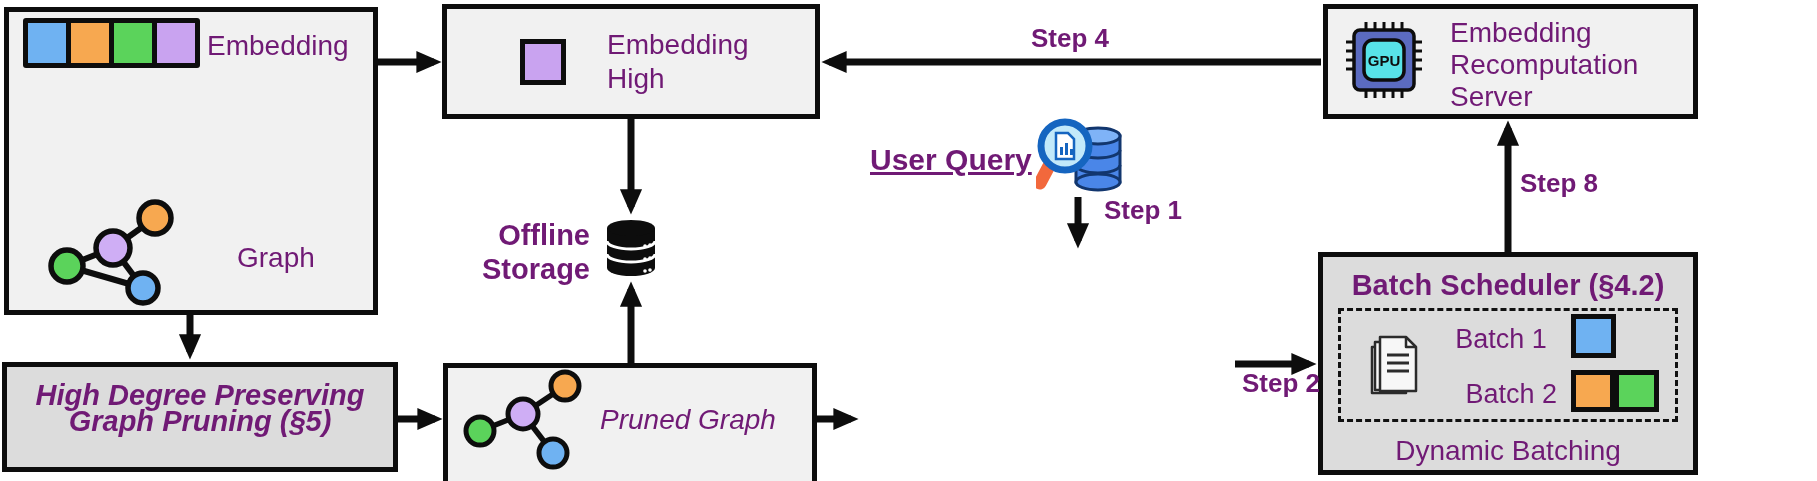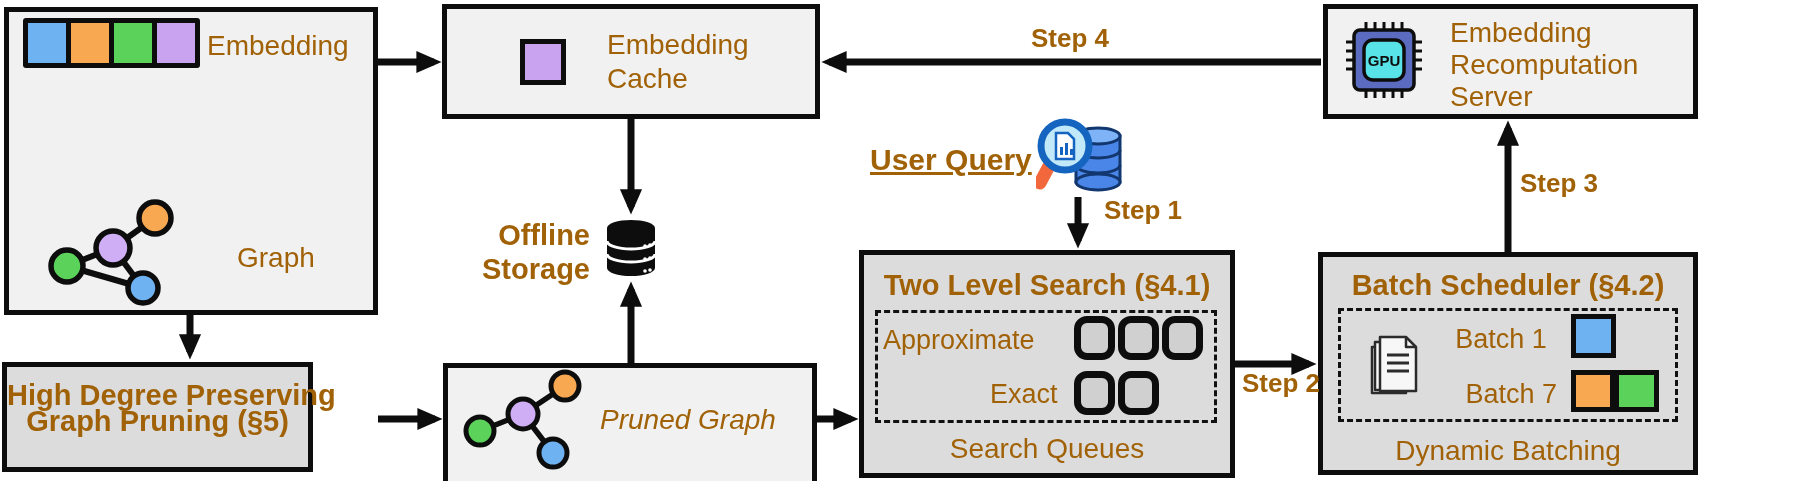--- a/index.html
+++ b/index.html
@@ -1,18 +1,18 @@
 <!DOCTYPE html>
 <html><head>
 <meta charset="utf-8">
 <style>
   html,body{margin:0;padding:0;background:#fff;}
   #canvas{
     position:relative;width:1817px;height:481px;background:#ffffff;
-    font-family:"Liberation Sans", sans-serif;color:#a16207;overflow:hidden;
+    font-family:"Liberation Sans", sans-serif;color:#701a75;overflow:hidden;
   }
   .box{position:absolute;border:5px solid #0d0d0d;box-sizing:border-box;z-index:2;}
   .light{background:#f1f1f1;}
   .dark{background:#dcdcdc;}
   .lbl{position:absolute;white-space:nowrap;line-height:1.15;}
   .bold{font-weight:bold;text-align:center;}
   .center{left:0;right:0;text-align:center;}
   .dashedbox{position:absolute;border:3px dashed #111;box-sizing:border-box;}
   .qrow{position:absolute;display:flex;gap:3px;}
   .qsq{width:41px;height:44px;border:7px solid #0d0d0d;border-radius:13px;background:#d0d0d0;box-sizing:border-box;}
@@ -66,29 +66,29 @@
       <g stroke="#0d0d0d" stroke-width="5.5">
         <circle cx="110" cy="22" r="16" fill="#F7A850"></circle>
         <circle cx="68" cy="52" r="17" fill="#CFAEF5"></circle>
         <circle cx="22" cy="70" r="16" fill="#5BD35B"></circle>
         <circle cx="98" cy="92" r="15" fill="#6FB2F2"></circle>
       </g>
     </svg>
     <div class="lbl" style="left:228px;top:230px;font-size:28px;">Graph</div>
   </div>
 
-  <div class="box dark" style="left:2px;top:362px;width:311px;height:110px;">
+  <div class="box dark" style="left:2px;top:362px;width:396px;height:110px;font-style:italic;">
     <div class="lbl bold center" style="top:12px;font-size:29px;">High Degree Preserving</div>
     <div class="lbl bold center" style="top:38px;font-size:29px;">Graph Pruning (§5)</div>
   </div>
 
   <div class="box light" style="left:442px;top:4px;width:378px;height:115px;">
     <div class="csq" style="position:absolute;left:73px;top:30px;width:46px;height:46px;background:#C9A3F0;"></div>
     <div class="lbl" style="left:160px;top:20px;font-size:28px;">Embedding</div>
-    <div class="lbl" style="left:160px;top:54px;font-size:28px;">Cache</div>
+    <div class="lbl" style="left:160px;top:54px;font-size:28px;">High</div>
   </div>
 
   <div class="lbl bold" style="left:430px;top:253px;width:160px;text-align:right;font-size:29px;">Storage</div>
   <div class="lbl bold" style="left:430px;top:219px;width:160px;text-align:right;font-size:29px;">Offline</div>
   <svg class="icon" style="left:605px;top:219px;z-index:2;" width="52" height="58" viewBox="0 0 52 58">
     <rect x="2" y="9" width="48" height="40" fill="#0d0d0d"></rect>
     <ellipse cx="26" cy="9" rx="24" ry="8" fill="#0d0d0d"></ellipse>
     <ellipse cx="26" cy="49" rx="24" ry="8" fill="#0d0d0d"></ellipse>
     <path d="M2,22 a24,8 0 0 0 48,0" fill="none" stroke="#ffffff" stroke-width="3"></path>
     <path d="M2,35 a24,8 0 0 0 48,0" fill="none" stroke="#ffffff" stroke-width="3"></path>
@@ -127,56 +127,40 @@
       <ellipse cx="62" cy="20" rx="22" ry="8" fill="#7FB3F7"></ellipse>
     </g>
     <line x1="13" y1="50" x2="4" y2="67" stroke="#F2683C" stroke-width="13" stroke-linecap="round"></line>
     <circle cx="29" cy="30" r="24" fill="#C2E9FA" stroke="#1565C0" stroke-width="7"></circle>
     <path d="M20,17 h12 l6,6 v20 h-18 z" fill="#ffffff" stroke="#1565C0" stroke-width="2.5"></path>
     <rect x="24" y="31" width="3" height="8" fill="#1565C0"></rect>
     <rect x="29" y="27" width="3" height="12" fill="#1565C0"></rect>
     <rect x="34" y="33" width="3" height="6" fill="#1565C0"></rect>
   </svg>
 
-  <div class="box dark" style="left:859px;top:250px;width:376px;height:228px;">
-    <div class="lbl bold center" style="top:14px;font-size:29px;">Two Level Search (§4.1)</div>
-    <div class="dashedbox" style="left:11px;top:55px;width:342px;height:113px;"></div>
-    <div class="lbl" style="left:19px;top:70px;font-size:27px;">Approximate</div>
-    <div class="qrow" style="left:210px;top:61px;">
-      <div class="qsq"></div>
-      <div class="qsq"></div>
-      <div class="qsq"></div>
-    </div>
-    <div class="lbl" style="left:126px;top:124px;font-size:27px;">Exact</div>
-    <div class="qrow" style="left:210px;top:116px;">
-      <div class="qsq"></div>
-      <div class="qsq"></div>
-    </div>
-    <div class="lbl center" style="top:178px;font-size:28px;">Search Queues</div>
-  </div>
 
   <div class="box dark" style="left:1318px;top:252px;width:380px;height:223px;">
     <div class="lbl bold center" style="top:12px;font-size:29px;">Batch Scheduler (§4.2)</div>
     <div class="dashedbox" style="left:15px;top:51px;width:340px;height:114px;"></div>
     <svg class="icon" style="left:43px;top:76px;" width="60" height="64" viewBox="0 0 60 64">
       <g fill="#f7f7f7" stroke="#2b2b2b" stroke-width="2.5" stroke-linejoin="round">
         <path d="M6,14 h34 v46 h-34 z"></path>
         <path d="M9,9 h35 v48 h-35 z"></path>
         <path d="M14,4 h26 l10,10 v44 h-36 z"></path>
         <path d="M40,4 v10 h10" fill="none"></path>
       </g>
       <g stroke="#2b2b2b" stroke-width="3">
         <line x1="21" y1="22" x2="43" y2="22"></line>
         <line x1="21" y1="30" x2="43" y2="30"></line>
         <line x1="21" y1="38" x2="43" y2="38"></line>
       </g>
     </svg>
     <div class="lbl" style="left:122px;top:67px;width:112px;text-align:center;font-size:27px;">Batch 1</div>
     <div class="csq" style="position:absolute;left:248px;top:57px;width:45px;height:44px;background:#6FB2F2;"></div>
-    <div class="lbl" style="left:122px;top:122px;width:112px;text-align:right;font-size:27px;">Batch 7</div>
+    <div class="lbl" style="left:122px;top:122px;width:112px;text-align:right;font-size:27px;">Batch 2</div>
     <div style="position:absolute;left:248px;top:113px;display:flex;">
       <div class="csq" style="width:44px;height:42px;background:#F7A850;"></div>
       <div class="csq" style="width:45px;height:42px;background:#5BD35B;margin-left:-1px;"></div>
     </div>
     <div class="lbl center" style="top:178px;font-size:28px;">Dynamic Batching</div>
   </div>
 
   <div class="box light" style="left:1323px;top:4px;width:375px;height:115px;">
     <svg class="icon" style="left:15px;top:11px;" width="82" height="80" viewBox="0 0 82 80">
       <g stroke="#0d0d0d" stroke-width="3">
@@ -203,16 +187,16 @@
       <rect x="21" y="20" width="40" height="40" rx="9" fill="#58E3E8" stroke="#0d0d0d" stroke-width="3.5"></rect>
       <text x="41" y="46" text-anchor="middle" font-size="15" font-weight="bold" font-family="Liberation Sans, sans-serif" fill="#0d0d0d">GPU</text>
     </svg>
     <div class="lbl" style="left:122px;top:8px;font-size:28px;">Embedding</div>
     <div class="lbl" style="left:122px;top:40px;font-size:28px;">Recomputation</div>
     <div class="lbl" style="left:122px;top:72px;font-size:28px;text-align:right;">Server</div>
   </div>
 
   <div class="lbl bold" style="left:1104px;top:196px;font-size:26px;z-index:2;">Step 1</div>
   <div class="lbl bold" style="left:1242px;top:329px;font-size:26px;z-index:2;margin-top:40px;">Step 2</div>
-  <div class="lbl bold" style="left:1520px;top:169px;font-size:26px;z-index:2;">Step 3</div>
+  <div class="lbl bold" style="left:1520px;top:169px;font-size:26px;z-index:2;">Step 8</div>
   <div class="lbl bold" style="left:1031px;top:24px;font-size:26px;z-index:2;">Step 4</div>
 
 </div>
 
 </body></html>

